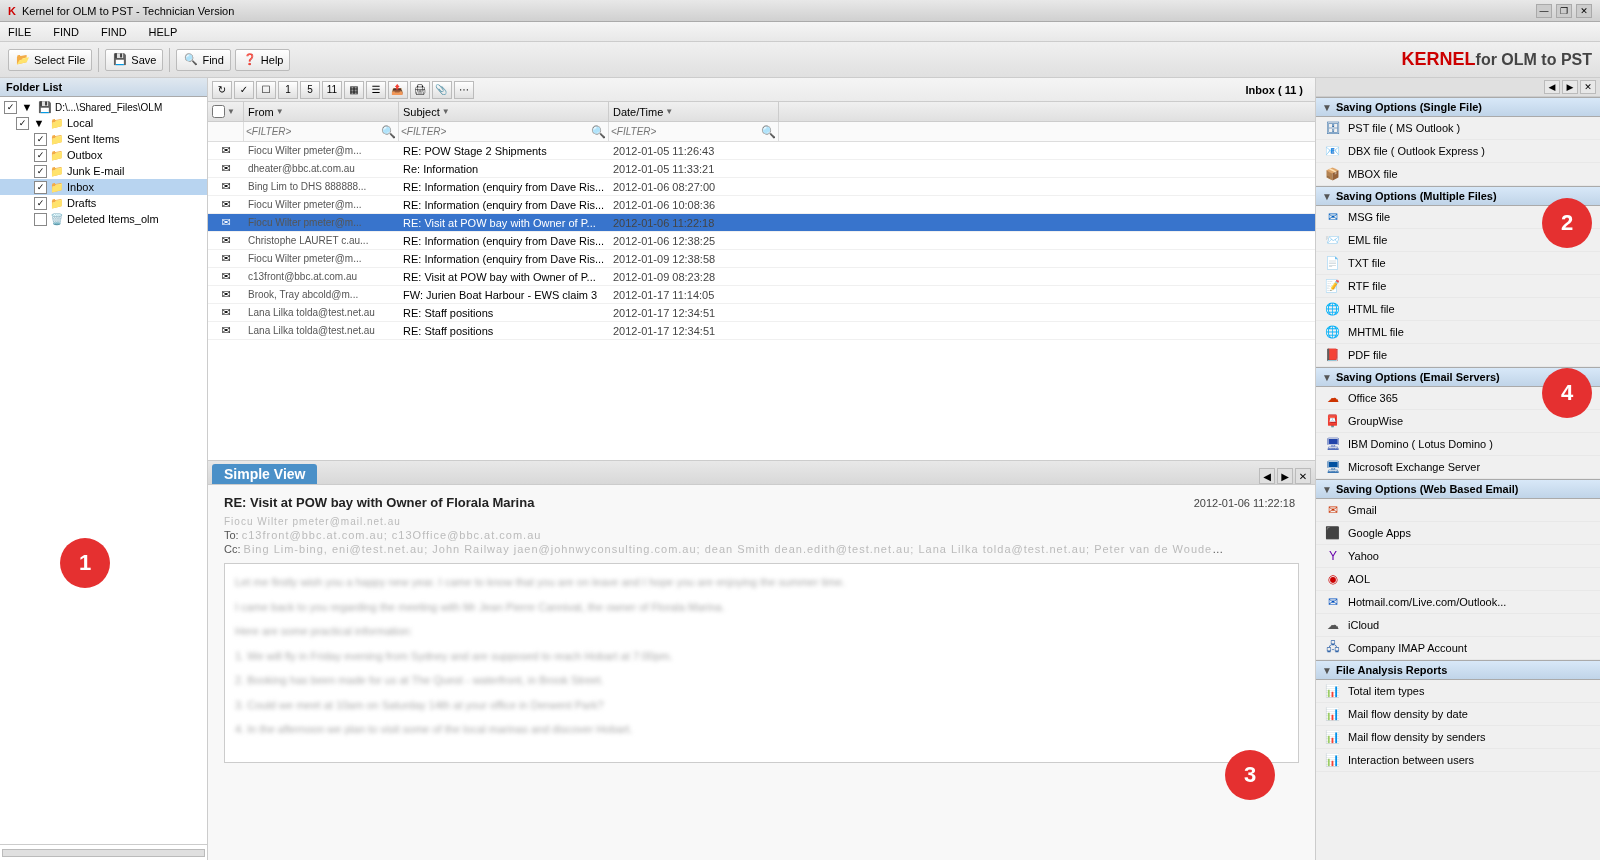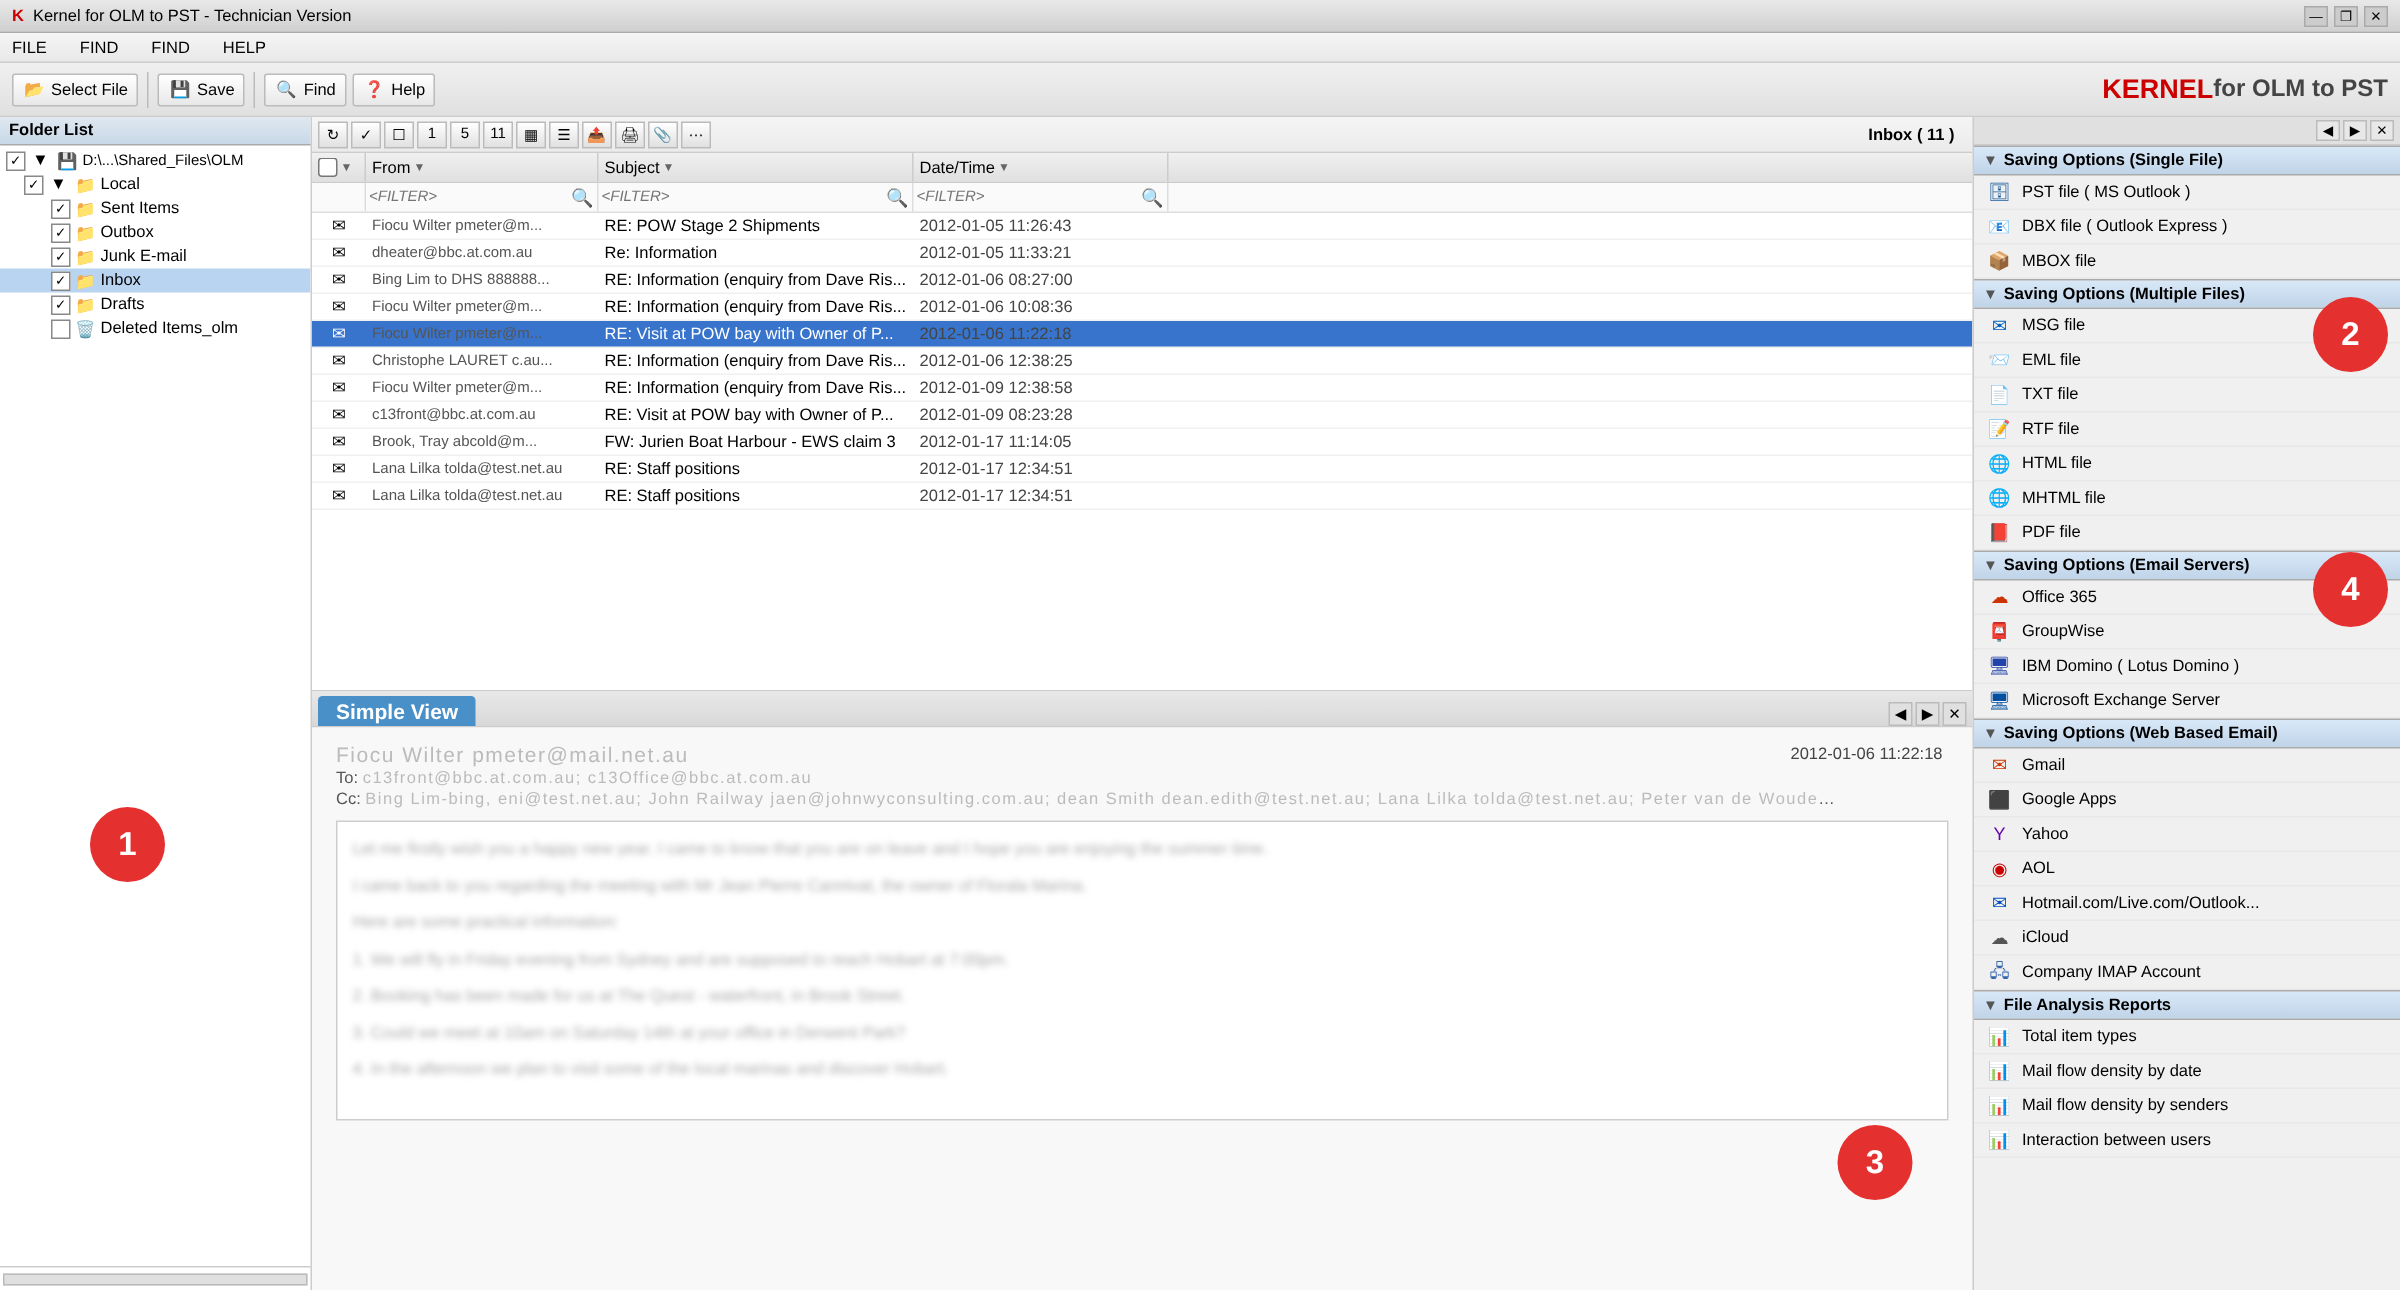--- a/index.html
+++ b/index.html
@@ -240,21 +240,21 @@
     #preview-nav { display: flex; gap: 2px; align-items: center; }
     .prev-nav-btn { width: 16px; height: 16px; border: 1px solid #bbb; background: #e0e0e0; display: flex; align-items: center; justify-content: center; cursor: pointer; font-size: 10px; }
     #preview-content {
       flex: 1;
       background: #f8f8f8;
       overflow-y: auto;
       padding: 10px 16px;
       position: relative;
     }
     #email-subject-preview { font-size: 13px; font-weight: bold; margin-bottom: 6px; color: #222; }
-    #email-from-preview { font-size: 14px; color: #555; margin-bottom: 2px; }
+    #email-from-preview { font-size: 10px; color: #555; margin-bottom: 2px; }
     #email-datetime-preview { position: absolute; right: 20px; top: 12px; font-size: 11px; color: #444; }
     #email-to-preview { font-size: 11px; color: #555; margin-bottom: 2px; }
     #email-cc-preview { font-size: 11px; color: #555; margin-bottom: 8px; white-space: nowrap; overflow: hidden; text-overflow: ellipsis; max-width: 1000px; }
     #email-body-container {
       border: 1px solid #ccc;
       background: white;
       padding: 10px;
       min-height: 200px;
       font-size: 11px;
       color: #333;
@@ -632,20 +632,21 @@
     <div id="preview-area" style="position:relative;">
       <div id="preview-tabs">
         <div id="preview-tab-active">Simple View</div>
         <div id="preview-nav">
           <div class="prev-nav-btn">◀</div>
           <div class="prev-nav-btn">▶</div>
           <div class="prev-nav-btn">✕</div>
         </div>
       </div>
       <div id="preview-content">
+        <div id="email-subject-preview">RE: Visit at POW bay with Owner of Florala Marina</div>
         <div id="email-from-preview">
           <span class="blurred-text">Fiocu Wilter pmeter@mail.net.au</span>
         </div>
         <div id="email-datetime-preview">2012-01-06 11:22:18</div>
         <div id="email-to-preview">
           <span>To:</span>
           <span class="blurred-text"> c13front@bbc.at.com.au; c13Office@bbc.at.com.au</span>
         </div>
         <div id="email-cc-preview">
           <span>Cc:</span>

